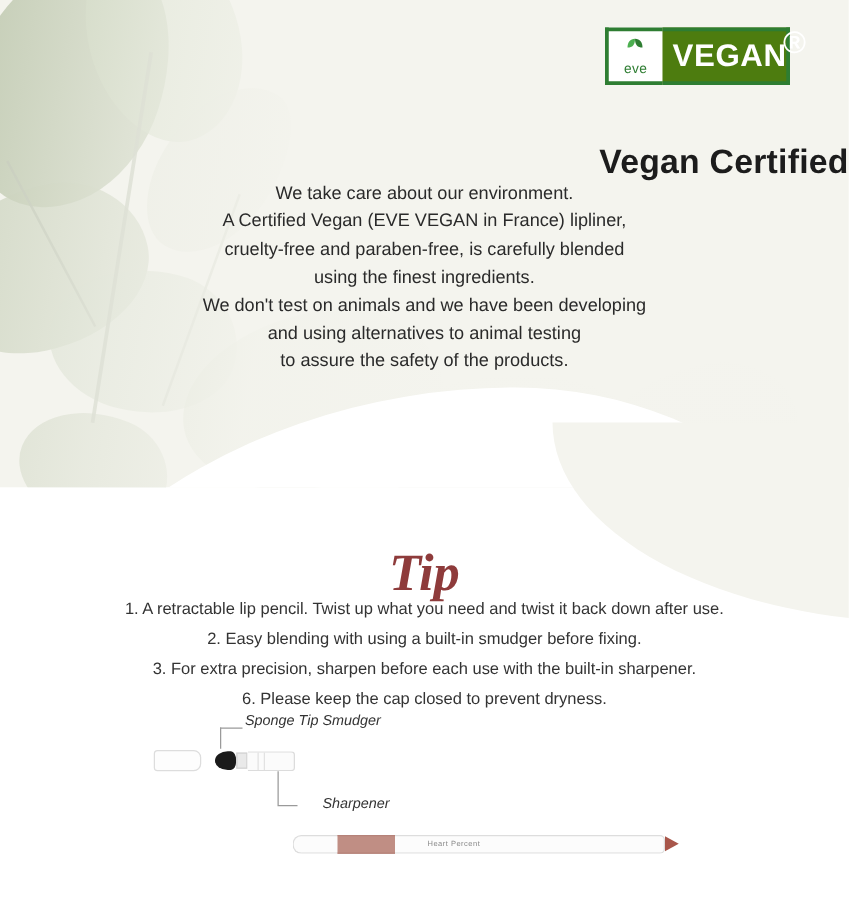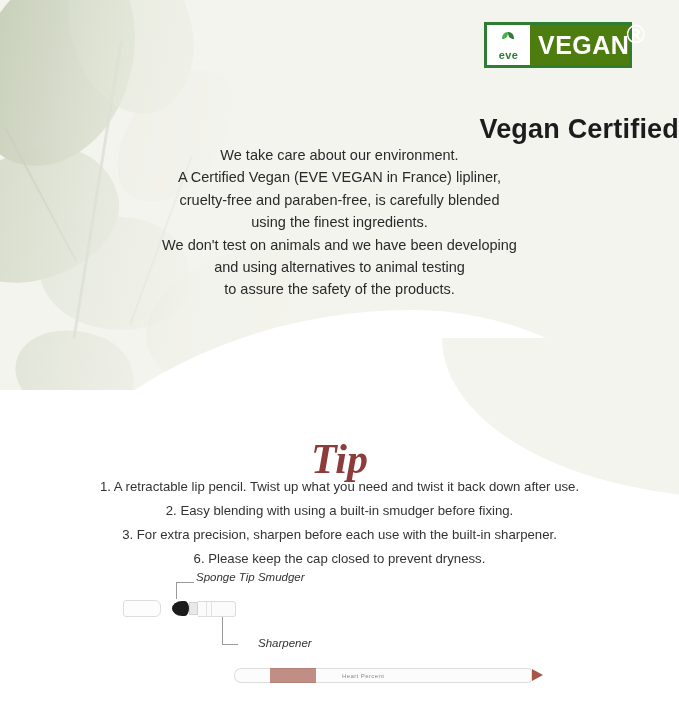--- a/index.html
+++ b/index.html
@@ -70,21 +70,21 @@
   .badge-left {
     background: #ffffff;
     border: 3px solid #2e7d32;
     border-right: none;
     width: 46px;
     display: flex; align-items: center; justify-content: center;
   }
   .badge-left .eve-mark { text-align: center; line-height: 1; }
   .badge-left .leaf-ico { display: block; margin: 0 auto 1px; }
   .badge-left .eve-text {
-    font-size: 11px; font-weight: bold; color: #2e7d32;
+    font-size: 11px; font-weight: normal; color: #2e7d32;
     letter-spacing: .3px; font-family: "Liberation Sans", sans-serif;
   }
   .badge-right {
     background: #4d7c0f;
     border: 3px solid #2e7d32;
     border-left: none;
     padding: 0 0 0 8px;
     display: flex; align-items: center;
   }
   .badge-right span {

